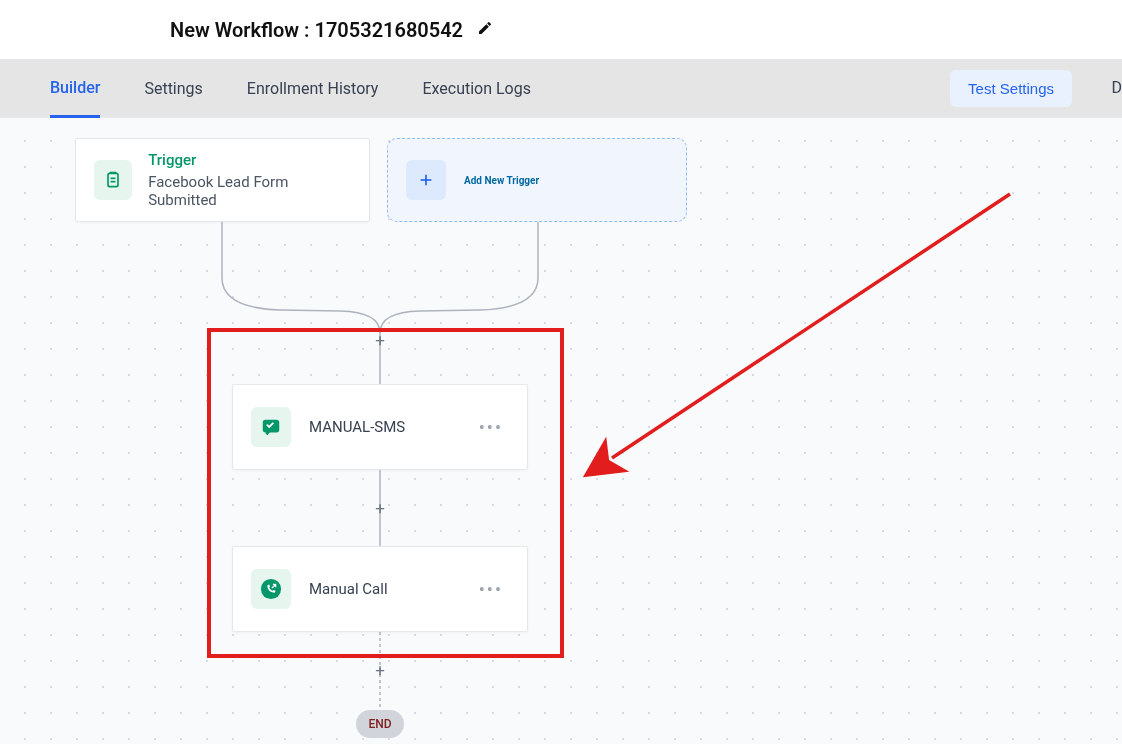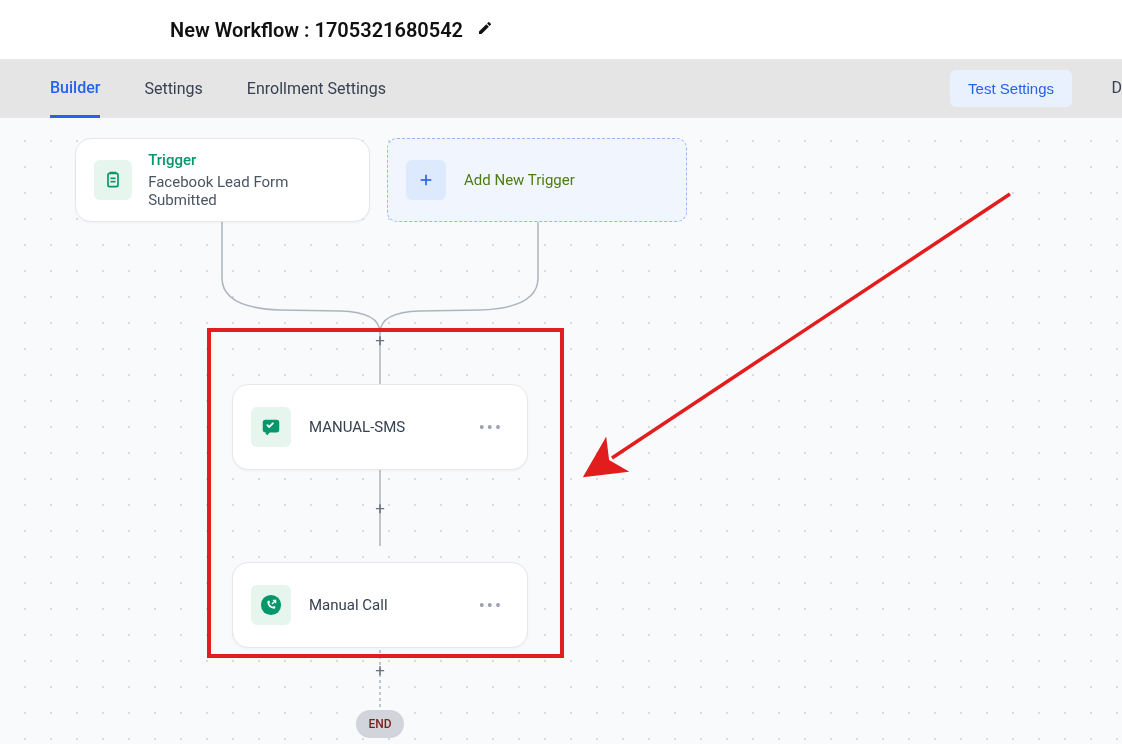--- a/index.html
+++ b/index.html
@@ -8,32 +8,32 @@
   .title { font-size: 20px; font-weight: 600; color: #111; }
   .edit-icon { margin-left: 14px; cursor: pointer; }
   .nav { height: 58px; display: flex; align-items: center; padding: 0 50px; border-bottom: 1px solid #e5e7eb; background:#e5e5e5; position:relative; }
   .tab { margin-right: 44px; font-size: 16px; color: #374151; cursor: pointer; padding: 18px 0; }
   .tab.active { color: #2563eb; font-weight: 500; border-bottom: 3px solid #2563eb; }
   .nav-spacer { flex: 1; }
   .test-btn { background: #eaf1fe; color: #2563eb; border: none; border-radius: 6px; padding: 10px 18px; font-size: 15px; font-weight: 500; cursor: pointer; }
   .cropped-letter { position:absolute; right:0; top:18px; font-size:16px; color:#374151; }
   .canvas { position: relative; width: 1122px; height: 626px; background: #f9fafb; overflow: hidden; }
   .dots { position:absolute; inset:0; background-image: radial-gradient(circle, #d7dbe3 1.5px, transparent 1.5px); background-size: 26px 26px; background-position: 12px 10px; }
-  .card { position: absolute; background: #fff; border: 1px solid #e5e7eb; border-radius: 16px; box-shadow: 0 1px 3px rgba(0,0,0,0.04); display:flex; align-items:center; }
+  .card { position: absolute; background: #fff; border: 1px solid #e5e7eb; border-radius: 2px; box-shadow: 0 1px 3px rgba(0,0,0,0.04); display:flex; align-items:center; }
   .trigger-card { left: 75px; top: 20px; width: 295px; height: 84px; padding: 14px 18px; }
   .trigger-icon-bg { width: 40px; height: 40px; background: #e6f6ef; border-radius: 6px; display:flex; align-items:center; justify-content:center; margin-right:16px; }
   .trigger-text { display:flex; flex-direction:column; }
   .trigger-label { color: #059669; font-size: 15px; font-weight:500; }
   .trigger-sub { color: #4b5563; font-size: 15px; margin-top:4px; }
   .add-trigger { position:absolute; left: 387px; top:20px; width:300px; height:84px; border:1.5px dashed #93b9f5; background:#f1f6fe; border-radius:10px; display:flex; align-items:center; padding:0 18px; cursor:pointer; }
   .add-plus-bg { width:40px; height:40px; background:#dde9fc; border-radius:6px; display:flex; align-items:center; justify-content:center; margin-right:18px; }
-  .add-text { color:#4d7c0f; font-size:15px; font-weight:400; }
+  .add-text { color:#0369a1; font-size:10px; font-weight:700; }
   .action-card { left:232px; width:296px; height:86px; padding:0 18px; }
   .action1 { top:266px; }
-  .action2 { top:444px; }
+  .action2 { top:428px; }
   .action-icon-bg { width:40px; height:40px; border-radius:6px; display:flex; align-items:center; justify-content:center; margin-right:18px; }
   .sms-bg { background:#e6f6ef; }
   .call-bg { background:#e6f6ef; }
   .action-label { color:#374151; font-size:15px; flex:1; }
   .dots-menu { color:#9ca3af; font-size:18px; letter-spacing:2px; cursor:pointer; padding:6px; }
   .end-badge { position:absolute; left:356px; top:592px; width:48px; height:28px; background:#d1d5db; border-radius:14px; display:flex; align-items:center; justify-content:center; font-size:12px; color:#7f1d1d; font-weight:500; }
   .plus-node { position:absolute; width:16px; height:16px; color:#6b7280; font-size:17px; display:flex; align-items:center; justify-content:center; cursor:pointer; }
   .red-box { position:absolute; left:207px; top:210px; width:357px; height:330px; border:4px solid #e11d1d; pointer-events:none; }
   svg.connector { position:absolute; left:0; top:0; overflow:visible; pointer-events:none; }
 </style>
@@ -45,21 +45,22 @@
   <span class="edit-icon">
     <svg width="16" height="16" viewBox="0 0 24 24" fill="#111">
         <path d="M3 17.25V21h3.75l11-11.03-3.75-3.75L3 17.25zM20.71 7.04a1 1 0 0 0 0-1.41l-2.34-2.34a1 1 0 0 0-1.41 0l-1.83 1.83 3.75 3.75 1.83-1.83z"></path>
       </svg>
   </span>
 </div>
 
 <div class="nav">
   <div class="tab active">Builder</div>
   <div class="tab">Settings</div>
-  <div class="tab">Enrollment Settings</div>
+  <div class="tab">Enrollment History</div>
+  <div class="tab">Execution Logs</div>
   <div class="nav-spacer"></div>
   <button class="test-btn">Test Settings</button>
   <span class="cropped-letter">D</span>
 </div>
 
 <div class="canvas">
   <div class="dots"></div>
 
   <svg class="connector" width="1122" height="626">
 

